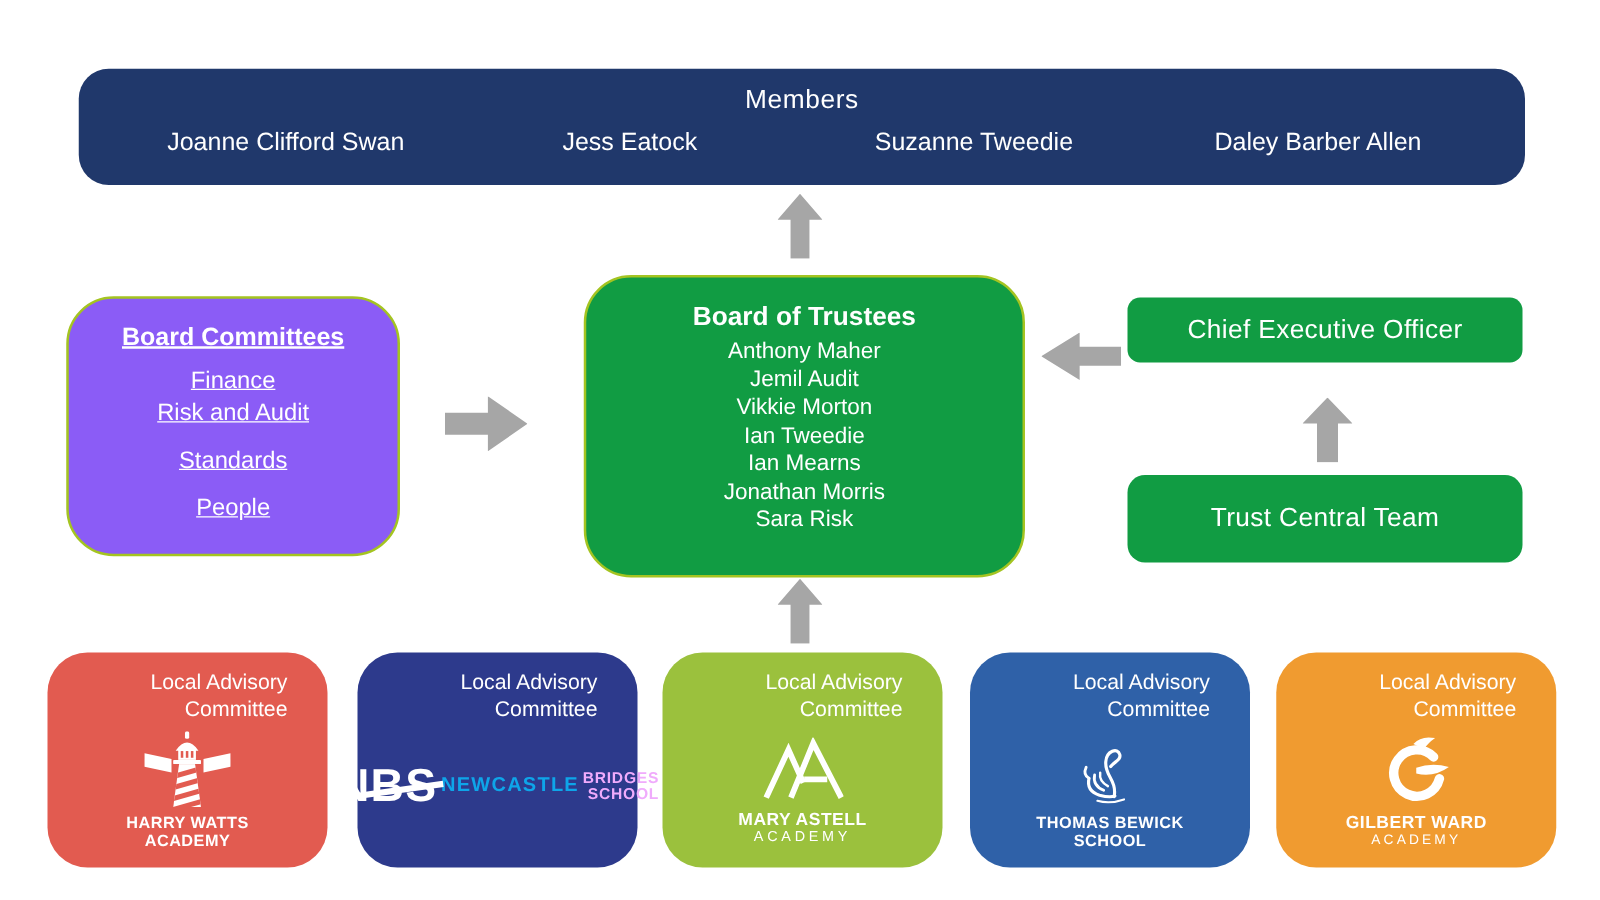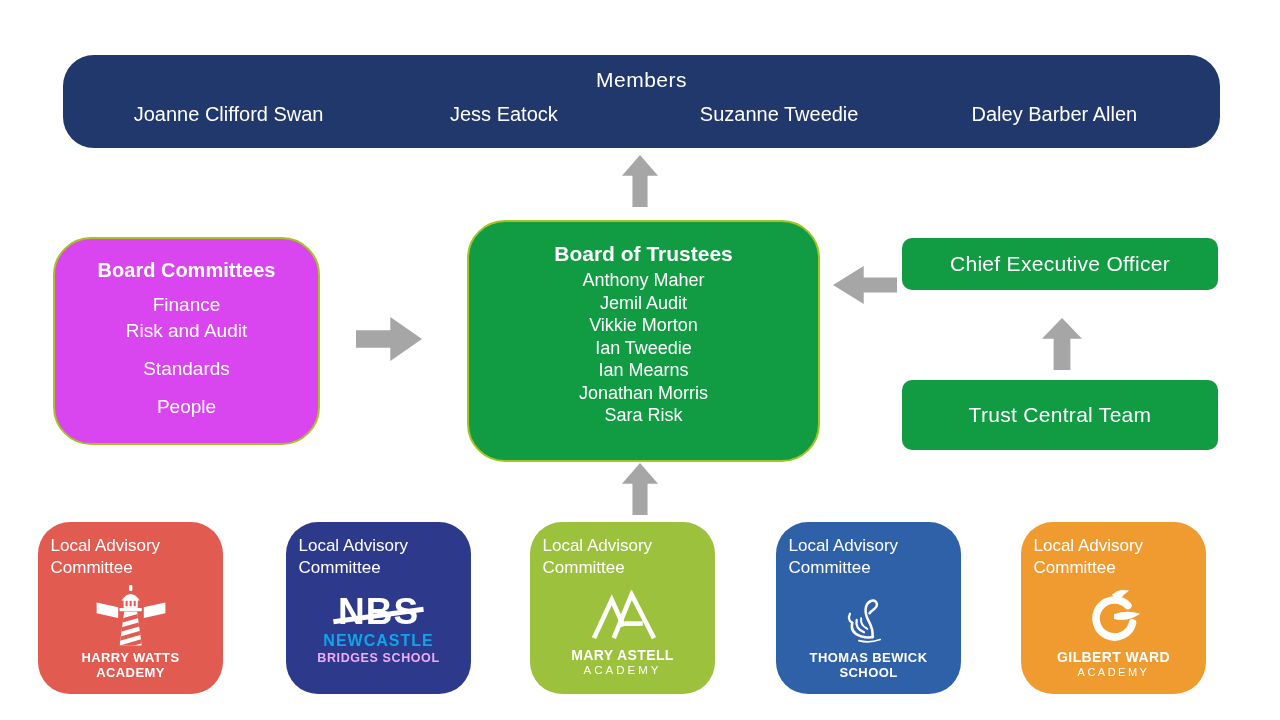--- a/index.html
+++ b/index.html
@@ -35,64 +35,64 @@
   .arrow.up    { clip-path:polygon(50% 0, 100% 40%, 71% 40%, 71% 100%, 29% 100%, 29% 40%, 0 40%); }
   .arrow.right { clip-path:polygon(0 30%, 52% 30%, 52% 0, 100% 50%, 52% 100%, 52% 70%, 0 70%); }
   .arrow.left  { clip-path:polygon(100% 30%, 48% 30%, 48% 0, 0 50%, 48% 100%, 48% 70%, 100% 70%); }
   .a-trustees-members   { left:622px; top:155px; width:36px; height:52px; }
   .a-committees-trustees{ left:356px; top:317px; width:66px; height:44px; }
   .a-ceo-trustees       { left:833px; top:266px; width:64px; height:38px; }
   .a-tct-ceo            { left:1042px; top:318px; width:40px; height:52px; }
   .a-schools-trustees   { left:622px; top:463px; width:36px; height:52px; }
 
   
-  .school-card { position:absolute; top:522px; width:185px; height:172px; border-radius:32px;
-                 display:flex; flex-direction:column; align-items:center; text-align:left; }
+  .school-card { position:absolute; top:522px; width:224px; height:172px; border-radius:32px;
+                 display:flex; flex-direction:column; align-items:center; text-align:right; }
   .card-1 { left:38px; }  .card-2 { left:286px; } .card-3 { left:530px; }
   .card-4 { left:776px; } .card-5 { left:1021px; }
   .lac-title { color:#fff; font-size:17px; line-height:22px; margin-top:13px; width:160px; }
   .logo-area { flex:1; display:flex; align-items:center; justify-content:center; padding-top:2px; }
   .logo-line { color:#fff; line-height:15px; }
   .lt-bold   { font-weight:bold; font-size:13px; letter-spacing:.4px; }
   .lt-bold-lg{ font-weight:bold; font-size:14px; letter-spacing:.4px; }
   .lt-spaced { font-size:11.5px; letter-spacing:3px; }
   .lt-spaced-sm { font-size:11px; letter-spacing:2.5px; }
   .mb14 { margin-bottom:14px; } .mb16 { margin-bottom:16px; } .mb18 { margin-bottom:18px; }
 
   
   .nbs-big { position:relative; color:#fff; font-weight:800; font-size:37px; line-height:1;
              letter-spacing:1px; }
   .nbs-big::after { content:""; position:absolute; left:-6%; width:112%; top:56%; height:5px;
                     background:currentColor; transform:rotate(-8deg); color:inherit; }
-  .nbs-stack { display:flex; flex-direction:column; align-items:center; gap:3px; }
+  .nbs-stack { display:flex; flex-direction:row; align-items:center; gap:3px; }
   .nbs-l1 { color:#0ea5e9; font-weight:bold; font-size:16px; letter-spacing:1px; line-height:16px; }
   .nbs-l2 { color:#f0abfc; font-weight:bold; font-size:12.5px; letter-spacing:.6px; line-height:13px; }
 </style>
 </head>
 <body>
 
 <div class="stage">
 
-  <div class="members-bar" style="background: rgb(32, 56, 107); border-radius: 31px;">
+  <div class="members-bar" style="background: rgb(32, 56, 107);">
     <div class="members-title">Members</div>
     <div class="members-names">
       <span>Joanne Clifford Swan</span>
       <span>Jess Eatock</span>
       <span>Suzanne Tweedie</span>
       <span>Daley Barber Allen</span>
     </div>
   </div>
 
   <div class="arrow up a-trustees-members" style="background: rgb(166, 166, 166);"></div>
   <div class="arrow right a-committees-trustees" style="background: rgb(166, 166, 166);"></div>
   <div class="arrow left a-ceo-trustees" style="background: rgb(166, 166, 166);"></div>
   <div class="arrow up a-tct-ceo" style="background: rgb(166, 166, 166);"></div>
   <div class="arrow up a-schools-trustees" style="background: rgb(166, 166, 166);"></div>
 
-  <div class="green-box bordered committees" style="background: #d946ef;">
+  <div class="green-box bordered committees" style="background: #8b5cf6; text-decoration: underline;">
     <div class="bc-title">Board Committees</div>
     <div class="bc-item">Finance</div>
     <div class="bc-item">Risk and Audit</div>
     <div class="bc-item gap">Standards</div>
     <div class="bc-item gap">People</div>
   </div>
 
   <div class="green-box bordered trustees" style="background: rgb(17, 156, 67);">
     <div class="bt-title">Board of Trustees</div>
     <div class="bt-member">Anthony Maher</div>
@@ -100,21 +100,21 @@
     <div class="bt-member">Vikkie Morton</div>
     <div class="bt-member">Ian Tweedie</div>
     <div class="bt-member">Ian Mearns</div>
     <div class="bt-member">Jonathan Morris</div>
     <div class="bt-member">Sara Risk</div>
   </div>
 
   <div class="green-box pill ceo" style="background: rgb(17, 156, 67);">
     <span>Chief Executive Officer</span>
   </div>
-  <div class="green-box pill tct" style="background: rgb(17, 156, 67);">
+  <div class="green-box pill tct" style="background: rgb(17, 156, 67); border-radius: 14px;">
     <span>Trust Central Team</span>
   </div>
 
   <div class="school-card card-1" style="background: rgb(226, 91, 80); color: rgb(226, 91, 80);">
     <div class="lac-title">Local Advisory Committee</div>
     <div class="logo-area">
       <svg width="78" height="62" viewBox="0 0 110 92">
         <clipPath id="lh-tower">
             <polygon points="45,39 64,39 71,90 38,90"></polygon>
           </clipPath>

